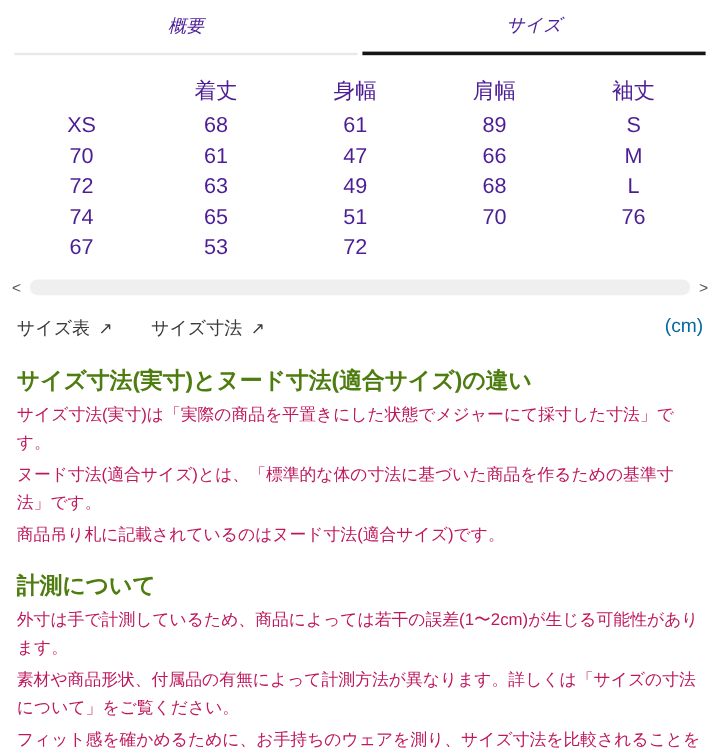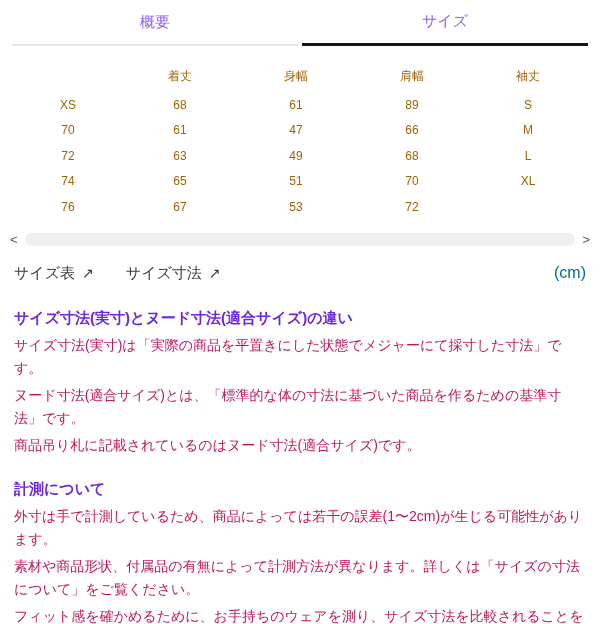--- a/index.html
+++ b/index.html
@@ -4,43 +4,43 @@
 <style>
   html,body{margin:0;padding:0;background:#fff;}
   .page{
     position:relative;width:600px;height:624px;overflow:hidden;background:#fff;
     font-family:"Liberation Sans","DejaVu Sans",sans-serif;color:#3a3a3a;
   }
   
   .tabs{display:flex;height:46px;padding:0 10px;box-sizing:border-box;}
   .tab{
     flex:1;display:flex;align-items:center;justify-content:center;
-    font-size:15px;color:#8b5cf6;cursor:pointer;box-sizing:border-box;
-    border-bottom:2px solid #e8e8e8;margin:0 2px;
+    font-size:15px;color:#4c1d95;cursor:pointer;box-sizing:border-box;
+    border-bottom:2px solid #e8e8e8;margin:0 2px;font-style:italic;
   }
   .tab.active{border-bottom:3px solid #151515;}
   
   .size-table{margin:14px 14px 0;display:grid;grid-template-columns:108px 1fr 1fr 1fr 1fr;}
   .size-table .cell{
     display:flex;align-items:center;justify-content:center;
-    font-size:12px;color:#a16207;height:25.5px;
+    font-size:18px;color:#4c1d95;height:25.5px;
   }
   .size-table .head{height:32px;}
   
   .hscroll{margin:12px 8px 0;height:16px;display:flex;align-items:center;}
   .chev{font-size:13px;color:#555;line-height:1;padding:0 2px;cursor:pointer;user-select:none;}
   .track{flex:1;height:13px;background:#efefef;border-radius:6px;margin:0 5px;cursor:pointer;}
   
   .links-row{margin:16px 14px 0;height:22px;display:flex;align-items:flex-start;font-size:15px;}
   .ext-link{display:flex;align-items:center;gap:7px;margin-right:32px;color:#3a3a3a;cursor:pointer;}
   .ext-link .arr{font-size:14px;color:#3a3a3a;}
   .unit{margin-left:auto;font-size:16px;color:#0369a1;}
   
   .section{margin:0 14px;}
-  .section h3{font-size:15px;font-weight:700;color:#6d28d9;margin:20px 0 4px;line-height:24px;}
+  .section h3{font-size:19px;font-weight:700;color:#4d7c0f;margin:20px 0 4px;line-height:24px;}
   .section p{font-size:14px;color:#be185d;line-height:23px;margin:4px 0;}
 </style>
 </head>
 <body>
 
 <div class="page">
 
   <div class="tabs">
     <div class="tab">概要</div>
     <div class="tab active">サイズ</div>
@@ -69,21 +69,20 @@
     <div class="cell">63</div>
     <div class="cell">49</div>
     <div class="cell">68</div>
 
     <div class="cell">L</div>
     <div class="cell">74</div>
     <div class="cell">65</div>
     <div class="cell">51</div>
     <div class="cell">70</div>
 
-    <div class="cell">XL</div>
     <div class="cell">76</div>
     <div class="cell">67</div>
     <div class="cell">53</div>
     <div class="cell">72</div>
   </div>
 
   <div class="hscroll">
     <span class="chev">&lt;</span>
     <div class="track"></div>
     <span class="chev">&gt;</span>

